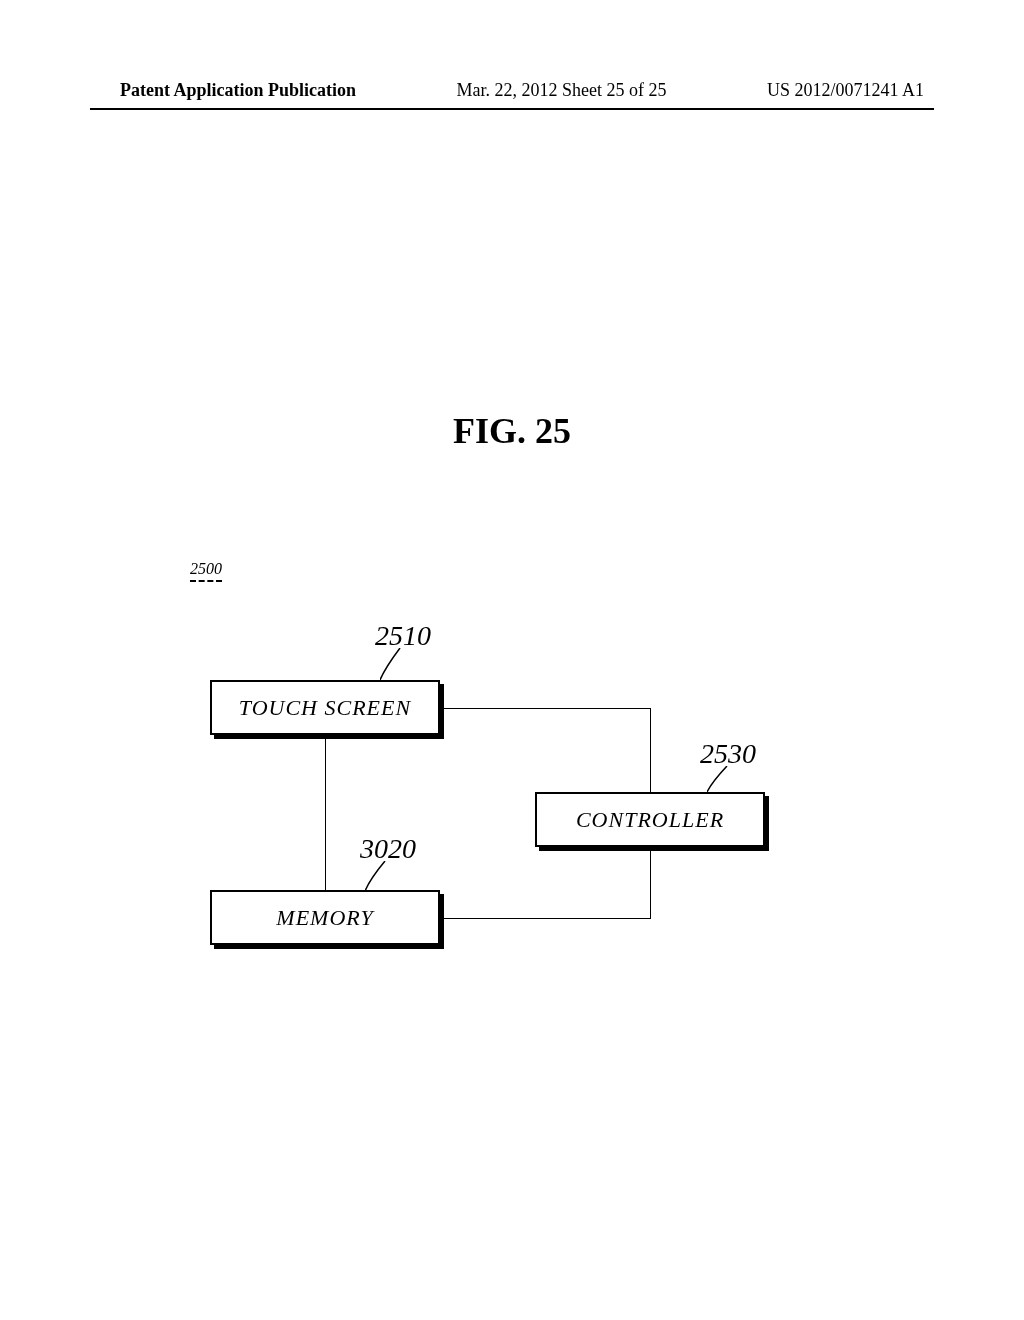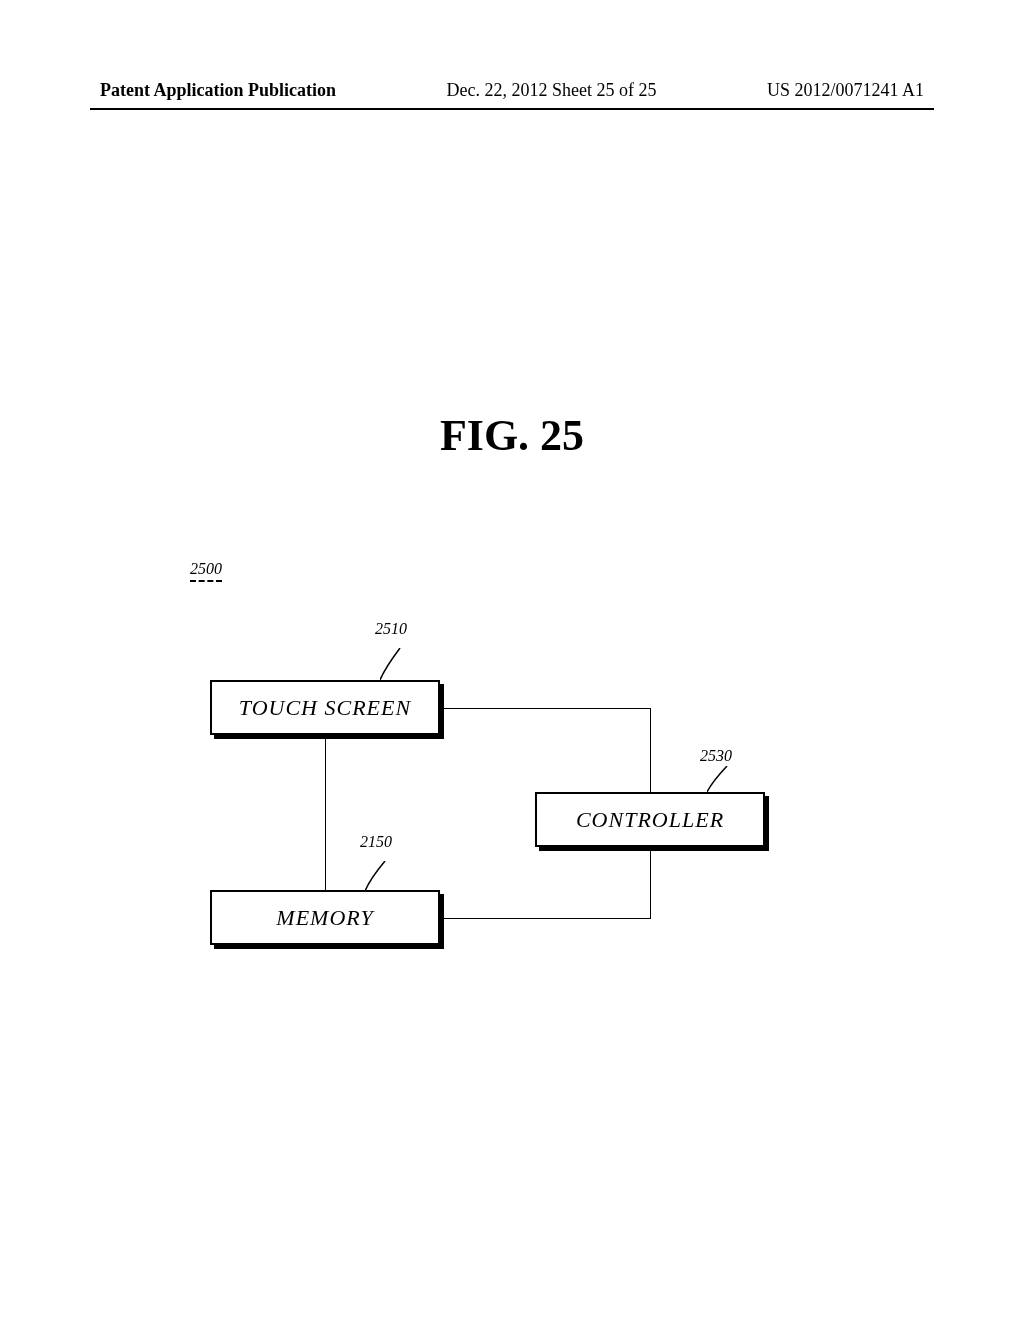--- a/index.html
+++ b/index.html
@@ -19,41 +19,42 @@
       top: 80px;
       left: 0;
       right: 0;
       display: flex;
       justify-content: space-between;
       padding: 0 100px;
       font-size: 18px;
     }
     .header-left {
       font-weight: bold;
+      margin-left: 20px;
     }
     .header-center {
       font-weight: normal;
     }
     .header-right {
       font-weight: normal;
     }
     .header-rule {
       position: absolute;
       top: 108px;
       left: 90px;
       right: 90px;
       border-top: 2px solid #000;
     }
     .fig-title {
       position: absolute;
       top: 410px;
       left: 0;
       right: 0;
       text-align: center;
-      font-size: 44px;
+      font-size: 36px;
       font-weight: bold;
     }
     .diagram {
       position: absolute;
       top: 560px;
       left: 180px;
       width: 680px;
       height: 420px;
     }
     .ref-2500 {
@@ -61,34 +62,33 @@
       top: 0;
       left: 10px;
       font-style: italic;
       font-size: 16px;
       border-bottom: 2px dashed #000;
       padding-bottom: 2px;
     }
     .ref-label {
       position: absolute;
       font-style: italic;
-      font-size: 16px;
+      font-size: 28px;
     }
     .ref-2510 {
       top: 60px;
       left: 195px;
     }
     .ref-2520 {
       top: 273px;
       left: 180px;
     }
     .ref-2530 {
       top: 178px;
       left: 520px;
-      margin-top: 9px;
     }
     .leader {
       position: absolute;
     }
     .block {
       position: absolute;
       background: #fff;
       border: 2px solid #000;
       text-align: center;
       font-style: italic;
@@ -153,36 +153,36 @@
       top: 291px;
       width: 1px;
       height: 68px;
     }
   </style>
 </head>
 <body>
 
 <div class="header">
   <span class="header-left">Patent Application Publication</span>
-  <span class="header-center">Dec. 22, 2012  Sheet 25 of 25</span>
+  <span class="header-center">Mar. 22, 2012  Sheet 25 of 25</span>
   <span class="header-right">US 2012/0071241 A1</span>
 </div>
 <div class="header-rule"></div>
 
 <div class="fig-title">FIG. 25</div>
 
 <div class="diagram">
   <span class="ref-2500">2500</span>
 
   <span class="ref-label ref-2510">2510</span>
   <svg class="leader" style="left:200px;top:88px;" width="40" height="34">
     <path d="M 20 0 Q 5 20 0 32" stroke="#000" stroke-width="1.5" fill="none"></path>
   </svg>
 
-  <span class="ref-label ref-2520">2150</span>
+  <span class="ref-label ref-2520">3020</span>
   <svg class="leader" style="left:185px;top:301px;" width="40" height="32">
     <path d="M 20 0 Q 5 18 0 30" stroke="#000" stroke-width="1.5" fill="none"></path>
   </svg>
 
   <span class="ref-label ref-2530">2530</span>
   <svg class="leader" style="left:527px;top:206px;" width="40" height="28">
     <path d="M 20 0 Q 5 16 0 26" stroke="#000" stroke-width="1.5" fill="none"></path>
   </svg>
 
   <div class="conn-line line-v1"></div>

